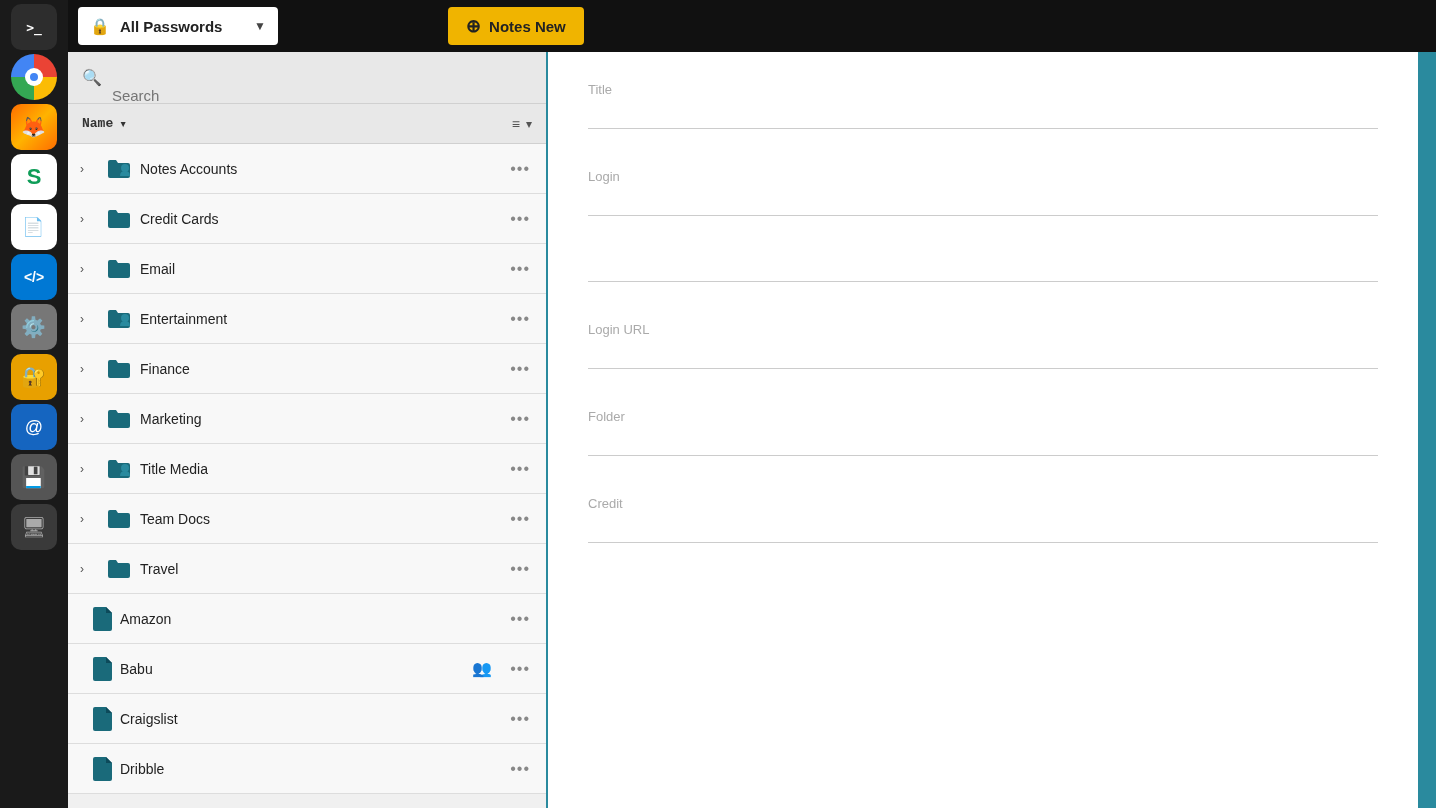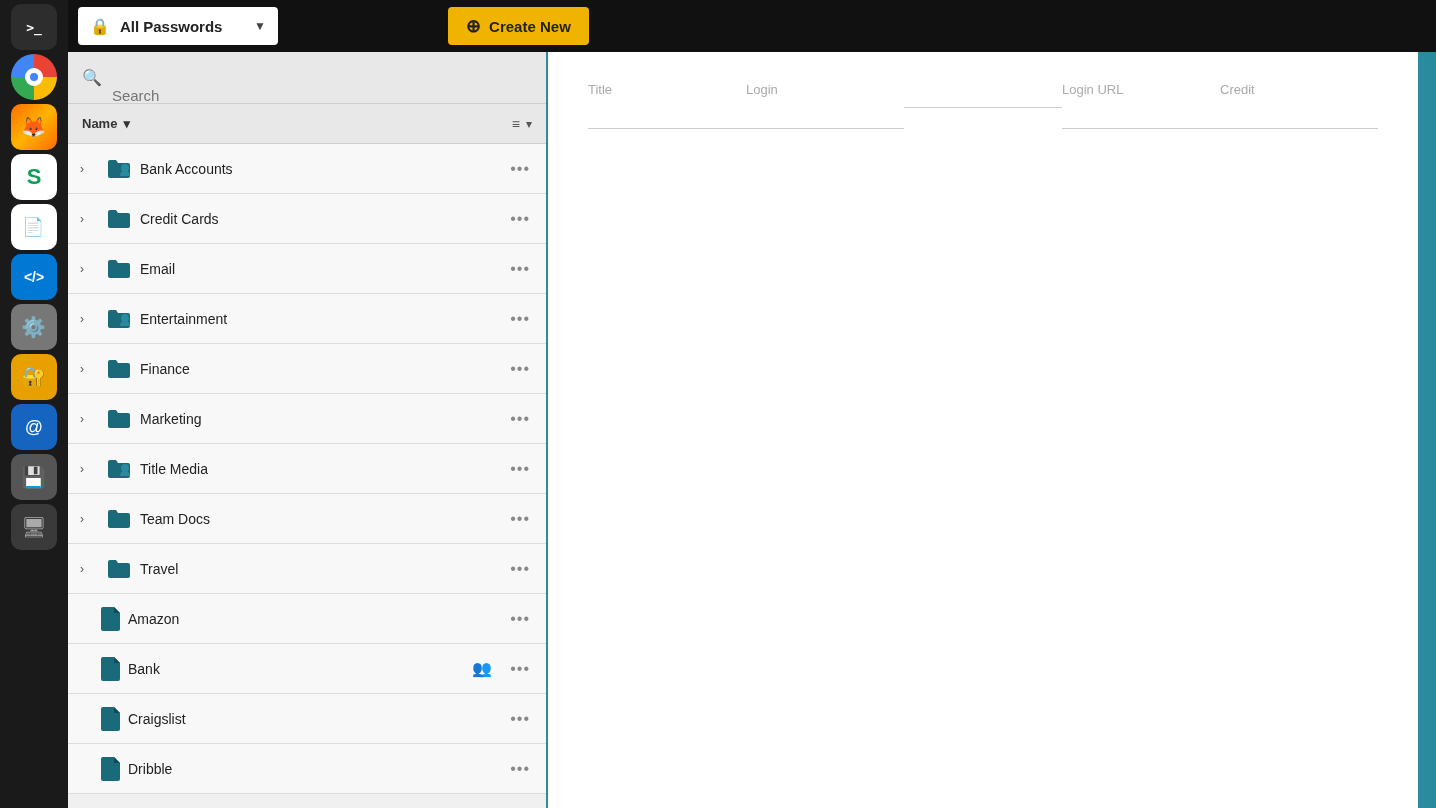--- a/index.html
+++ b/index.html
@@ -152,20 +152,21 @@
       flex-shrink: 0;
     }
     .sort-bar .name-sort {
       display: flex;
       align-items: center;
       gap: 6px;
       font-size: 13px;
       font-weight: 600;
       color: #333;
       cursor: pointer;
+      font-family: Liberation Mono, monospace;
     }
     .sort-bar .view-controls {
       display: flex;
       align-items: center;
       gap: 6px;
     }
 
     
     .items-list {
       overflow-y: auto;
@@ -177,21 +178,21 @@
       align-items: center;
       padding: 0 12px;
       height: 50px;
       border-bottom: 1px solid #ddd;
       background: #f8f8f8;
       cursor: pointer;
       gap: 8px;
     }
 
     .list-item.folder-item { }
-    .list-item.entry-item { padding-left: 32px; }
+    .list-item.entry-item { padding-left: 24px; }
 
     .chevron-btn {
       width: 18px;
       color: #555;
       font-size: 12px;
       flex-shrink: 0;
     }
 
     .folder-icon {
       width: 26px;
@@ -218,21 +219,21 @@
       padding: 4px;
       cursor: pointer;
       letter-spacing: 1px;
     }
 
     
     .right-panel {
       flex: 1;
       background: #fff;
       display: flex;
-      flex-direction: row;
+      flex-direction: column;
       padding: 30px 40px;
       overflow-y: auto;
     }
 
     .form-field {
       margin-bottom: 40px;
     }
     .form-field label {
       display: block;
       font-size: 13px;
@@ -306,21 +307,21 @@
 <div class="main-content">
 
   <div class="top-bar">
     <div class="vault-selector">
       <span class="lock-icon">🔒</span>
       <span class="vault-label">All Passwords</span>
       <span class="chevron">▼</span>
     </div>
     <button class="create-new-btn">
       <span class="plus-icon">⊕</span>
-      <span class="btn-label">Create New</span>
+      <span class="btn-label">Notes New</span>
     </button>
   </div>
 
   <div class="content-split">
 
     <div class="left-panel">
 
       <div class="search-bar">
         <span class="search-icon-svg">🔍</span>
         <input type="text" placeholder="Search" style="">
@@ -339,21 +340,21 @@
 
       <div class="items-list">
 
         <div class="list-item folder-item">
           <span class="chevron-btn">›</span>
           <svg class="folder-icon" viewBox="0 0 26 22" fill="#1a6a7a">
             <path d="M2 4 Q2 2 4 2 L10 2 L12 5 L22 5 Q24 5 24 7 L24 18 Q24 20 22 20 L4 20 Q2 20 2 18 Z"></path>
             <circle cx="19" cy="10" r="4" fill="#2a8a9e"></circle>
             <path d="M14 18 Q14 13 19 13 Q24 13 24 18" fill="#2a8a9e"></path>
           </svg>
-          <span class="item-name">Bank Accounts</span>
+          <span class="item-name">Notes Accounts</span>
           <span class="more-btn">•••</span>
         </div>
 
         <div class="list-item folder-item">
           <span class="chevron-btn">›</span>
           <svg class="folder-icon" viewBox="0 0 26 22" fill="#1a6a7a">
             <path d="M2 4 Q2 2 4 2 L10 2 L12 5 L22 5 Q24 5 24 7 L24 18 Q24 20 22 20 L4 20 Q2 20 2 18 Z"></path>
           </svg>
           <span class="item-name">Credit Cards</span>
           <span class="more-btn">•••</span>
@@ -433,21 +434,21 @@
           </svg>
           <span class="item-name">Amazon</span>
           <span class="more-btn">•••</span>
         </div>
 
         <div class="list-item entry-item">
           <svg width="20" height="24" viewBox="0 0 20 24" fill="#1a6a7a">
             <path d="M3 0 L14 0 L20 6 L20 22 Q20 24 18 24 L3 24 Q1 24 1 22 L1 2 Q1 0 3 0 Z"></path>
             <path d="M14 0 L14 6 L20 6 Z" fill="#0d4a5a"></path>
           </svg>
-          <span class="item-name">Bank</span>
+          <span class="item-name">Babu</span>
           <span class="shared-icon">👥</span>
           <span class="more-btn">•••</span>
         </div>
 
         <div class="list-item entry-item">
           <svg width="20" height="24" viewBox="0 0 20 24" fill="#1a6a7a">
             <path d="M3 0 L14 0 L20 6 L20 22 Q20 24 18 24 L3 24 Q1 24 1 22 L1 2 Q1 0 3 0 Z"></path>
             <path d="M14 0 L14 6 L20 6 Z" fill="#0d4a5a"></path>
           </svg>
           <span class="item-name">Craigslist</span>
@@ -476,20 +477,24 @@
         <input type="text" style="">
       </div>
       <div class="form-field">
         <input type="password" style="">
       </div>
       <div class="form-field">
         <label>Login URL</label>
         <input type="text" style="">
       </div>
       <div class="form-field">
+        <label>Folder</label>
+        <input type="text" style="">
+      </div>
+      <div class="form-field">
         <label>Credit</label>
         <input type="text" style="">
       </div>
     </div>
 
     <div class="right-edge"></div>
   </div>
 </div>
 
 </body></html>

